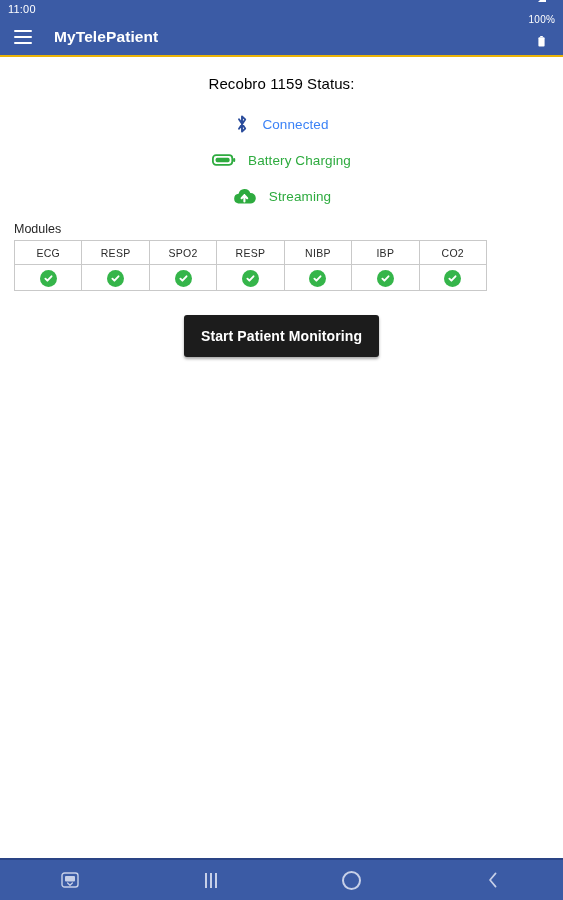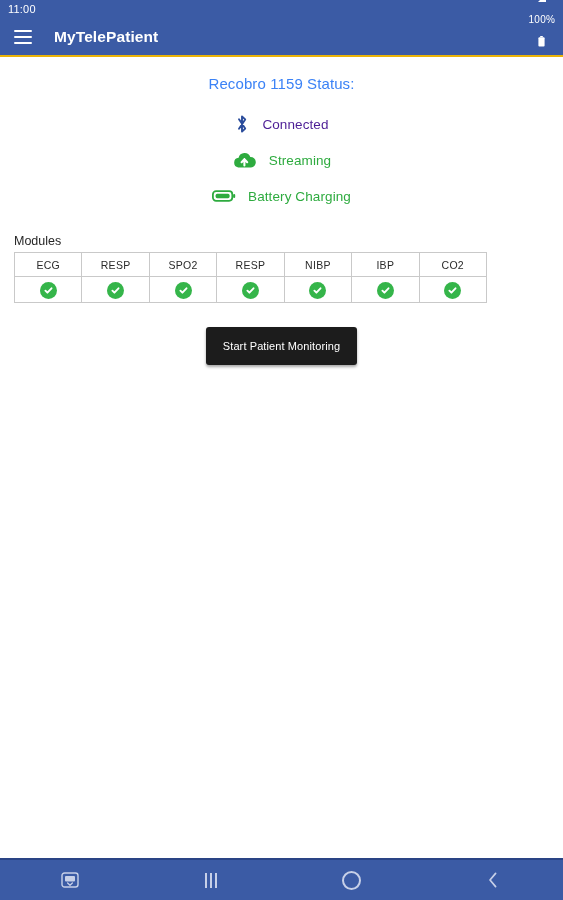--- a/index.html
+++ b/index.html
@@ -71,47 +71,47 @@
 
   
   .content {
     position: relative;
     height: 805px;
     background: #ffffff;
   }
   .page-title {
     text-align: center;
     font-size: 15px;
-    color: #3b82f6;
+    color: #000000;
     margin-top: 18px;
     letter-spacing: 0.1px;
   }
 
   .status-rows {
     margin-top: 14px;
   }
   .status-row {
     display: flex;
     align-items: center;
     justify-content: center;
     height: 36px;
     gap: 12px;
   }
   .status-row .label {
     font-size: 13.5px;
     letter-spacing: 0.1px;
   }
-  .status-row.bt .label { color: #4c1d95; text-align: right; }
+  .status-row.bt .label { color: #3b82f6; text-align: right; }
   .status-row.battery .label { color: #2eab3f; }
   .status-row.stream .label { color: #2eab3f; }
   .status-row .icon { display: flex; align-items: center; justify-content: center; }
 
   
   .modules-wrap {
-    margin-top: 20px;
+    margin-top: 8px;
     padding: 0 14px;
   }
   .modules-label {
     font-size: 12.5px;
     color: #262626;
     margin-bottom: 4px;
   }
   table.modules {
     border-collapse: collapse;
     width: 473px;
@@ -147,22 +147,22 @@
 
   
   .btn-row {
     display: flex;
     justify-content: center;
     margin-top: 24px;
   }
   .primary-button {
     background: #1c1c1c;
     color: #ffffff;
-    font-size: 11px;
-    font-weight: normal;
+    font-size: 14px;
+    font-weight: bold;
     padding: 13px 17px;
     border: none;
     border-radius: 3px;
     box-shadow: 0 2px 3px rgba(0,0,0,0.35);
     cursor: pointer;
     font-family: "Liberation Sans", sans-serif;
     letter-spacing: 0.1px;
   }
 
   
@@ -248,39 +248,39 @@
 
     <div class="status-row bt">
       <span class="icon">
         <svg width="16" height="20" viewBox="0 0 16 20">
           <path d="M5 5.2 L11.2 14.6 L8 17.6 L8 2.4 L11.2 5.4 L5 14.8" stroke="#2a4c9b" stroke-width="1.9" fill="none" stroke-linecap="round" stroke-linejoin="round"></path>
         </svg>
       </span>
       <span class="label">Connected</span>
     </div>
 
-    <div class="status-row stream">
-      <span class="icon">
-        <svg width="25" height="19" viewBox="0 0 25 19">
-          <path d="M6.2 16.4 A4.9 4.9 0 0 1 6.6 6.7 A6.1 6.1 0 0 1 18.3 6.1 A4.7 4.7 0 0 1 19 16.4 Z" fill="#2eab3f"></path>
-          <path d="M12.4 14.4 L12.4 8.6 M12.4 8.2 L9.6 11.2 M12.4 8.2 L15.2 11.2" stroke="#ffffff" stroke-width="2.1" fill="none" stroke-linecap="round" stroke-linejoin="round"></path>
-        </svg>
-      </span>
-      <span class="label">Streaming</span>
-    </div>
-
     <div class="status-row battery">
       <span class="icon">
         <svg width="24" height="14" viewBox="0 0 24 14">
           <rect x="0.9" y="2.2" width="19.4" height="9.6" rx="3.2" fill="none" stroke="#2eab3f" stroke-width="1.8"></rect>
           <rect x="3.6" y="4.8" width="14" height="4.4" rx="1.6" fill="#2eab3f"></rect>
           <rect x="21.1" y="5" width="2.1" height="4" rx="1" fill="#2eab3f"></rect>
         </svg>
       </span>
       <span class="label">Battery Charging</span>
+    </div>
+
+    <div class="status-row stream">
+      <span class="icon">
+        <svg width="25" height="19" viewBox="0 0 25 19">
+          <path d="M6.2 16.4 A4.9 4.9 0 0 1 6.6 6.7 A6.1 6.1 0 0 1 18.3 6.1 A4.7 4.7 0 0 1 19 16.4 Z" fill="#2eab3f"></path>
+          <path d="M12.4 14.4 L12.4 8.6 M12.4 8.2 L9.6 11.2 M12.4 8.2 L15.2 11.2" stroke="#ffffff" stroke-width="2.1" fill="none" stroke-linecap="round" stroke-linejoin="round"></path>
+        </svg>
+      </span>
+      <span class="label">Streaming</span>
     </div>
 
   </div>
 
   <div class="modules-wrap">
     <div class="modules-label">Modules</div>
     <table class="modules">
       <thead>
         <tr id="modules-header">
             <th>ECG</th>

